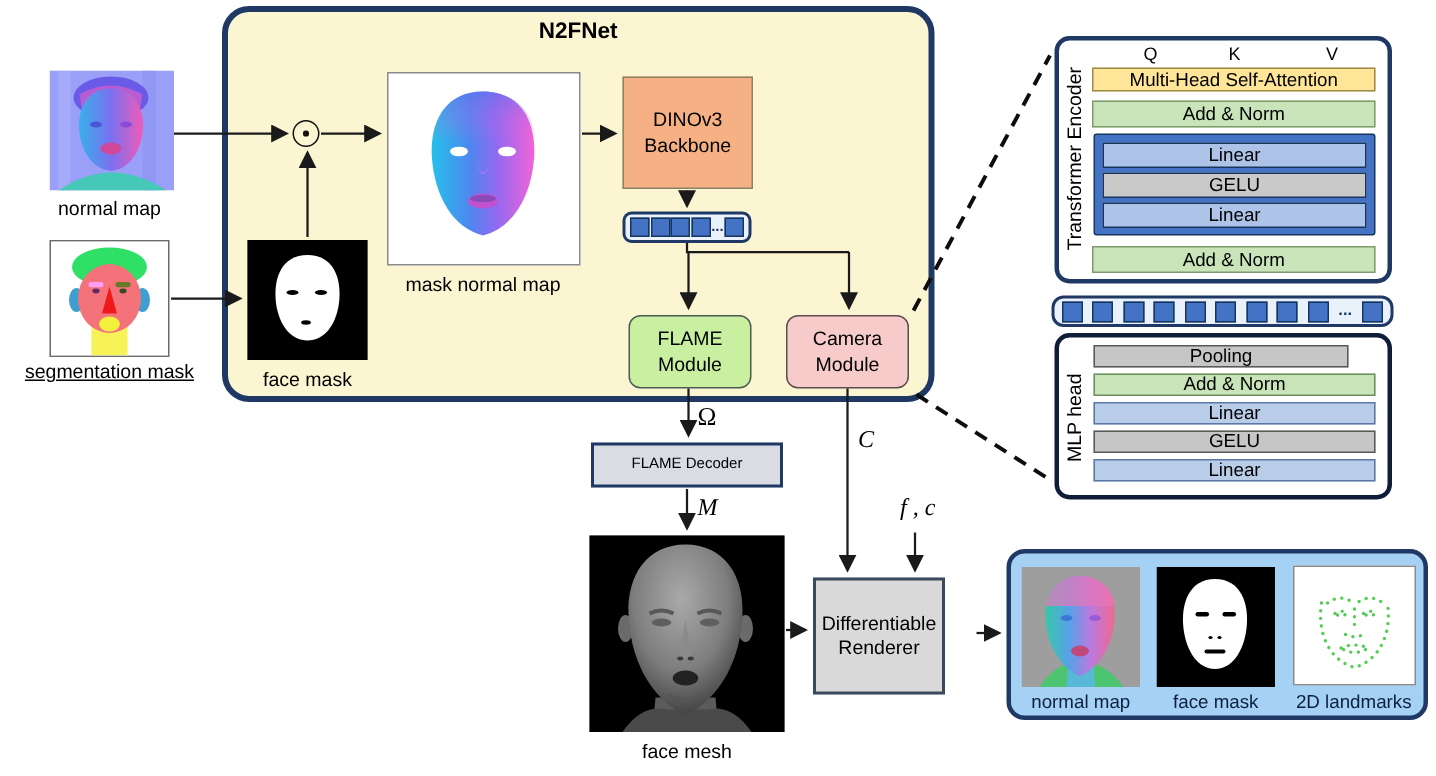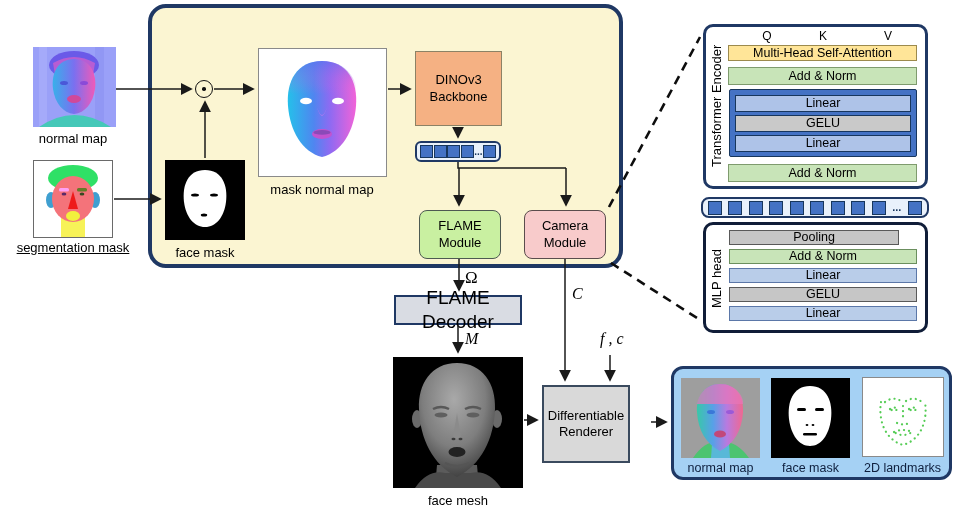--- a/index.html
+++ b/index.html
@@ -65,20 +65,21 @@
       <ellipse cx="30" cy="33" rx="2.4" ry="1.6" fill="#5a2a6a"></ellipse>
       <ellipse cx="48" cy="33" rx="2.4" ry="1.6" fill="#384a20"></ellipse>
       <path d="M39,30 L34,48 L44,48 Z" fill="#ee1a1a"></path>
       <ellipse cx="39" cy="55" rx="7" ry="5" fill="#f2ef3d"></ellipse>
     </svg>
   </div>
   <div class="lbl" style="left:3px;top:241px;width:140px;text-decoration:underline;">segmentation mask</div>
 
   <div class="abs" style="left:148px;top:4px;width:475px;height:264px;background:#FBF5D2;
        border:4px solid #1F3864;border-radius:18px;"></div>
+  <div class="abs" style="left:148px;top:12px;width:475px;text-align:center;font-weight:bold;font-size:15px;">N2FNet</div>
 
   <div class="abs" style="left:195px;top:80px;width:18px;height:18px;border:1.5px solid #111;
        border-radius:50%;background:#FBF5D2;display:flex;align-items:center;justify-content:center;">
     <span style="width:3.5px;height:3.5px;background:#111;border-radius:50%;"></span>
   </div>
 
   <div class="abs" style="left:165px;top:160px;width:80px;height:80px;background:#000;">
     <svg width="80" height="80" viewBox="0 0 80 80">
       <rect width="80" height="80" fill="#000"></rect>
       <path d="M40,10 C57,10 63,25 61,42 C59,57 51,67 40,67 C29,67 21,57 19,42 C17,25 23,10 40,10 Z" fill="#fff"></path>
@@ -164,21 +165,21 @@
        border:3px solid #101D38;border-radius:10px;"></div>
   <div class="vlabel" style="left:706px;top:228px;width:20px;height:100px;">MLP head</div>
   <div class="row" style="left:729px;top:230px;width:170px;height:15px;background:#C6C6C6;border-color:#595959;">Pooling</div>
   <div class="row" style="left:729px;top:249px;width:188px;height:15px;background:#C8E4B8;border-color:#6b8f5e;">Add &amp; Norm</div>
   <div class="row" style="left:729px;top:268px;width:188px;height:15px;background:#B9CDE9;border-color:#5b77a8;">Linear</div>
   <div class="row" style="left:729px;top:287px;width:188px;height:15px;background:#C6C6C6;border-color:#595959;">GELU</div>
   <div class="row" style="left:729px;top:306px;width:188px;height:15px;background:#B9CDE9;border-color:#5b77a8;">Linear</div>
 
   <div class="sym" style="left:465px;top:268px;font-size:17px;font-style:normal;">Ω</div>
   <div class="modbox" style="left:394px;top:295px;width:128px;height:30px;background:#D9DCE3;
-       border:2.5px solid #1F3864;font-size:19px;">FLAME Decoder</div>
+       border:2.5px solid #1F3864;font-size:10px;">FLAME Decoder</div>
   <div class="sym" style="left:465px;top:330px;">M</div>
 
   <div class="abs" style="left:393px;top:357px;width:130px;height:131px;background:#000;">
     <svg width="130" height="131" viewBox="0 0 130 131">
       <defs>
         <radialGradient id="gME" cx="0.46" cy="0.32" r="0.75">
           <stop offset="0" stop-color="#a9a9a9"></stop>
             <stop offset="0.55" stop-color="#7e7e7e"></stop>
           <stop offset="0.85" stop-color="#4c4c4c"></stop>
             <stop offset="1" stop-color="#333"></stop>

